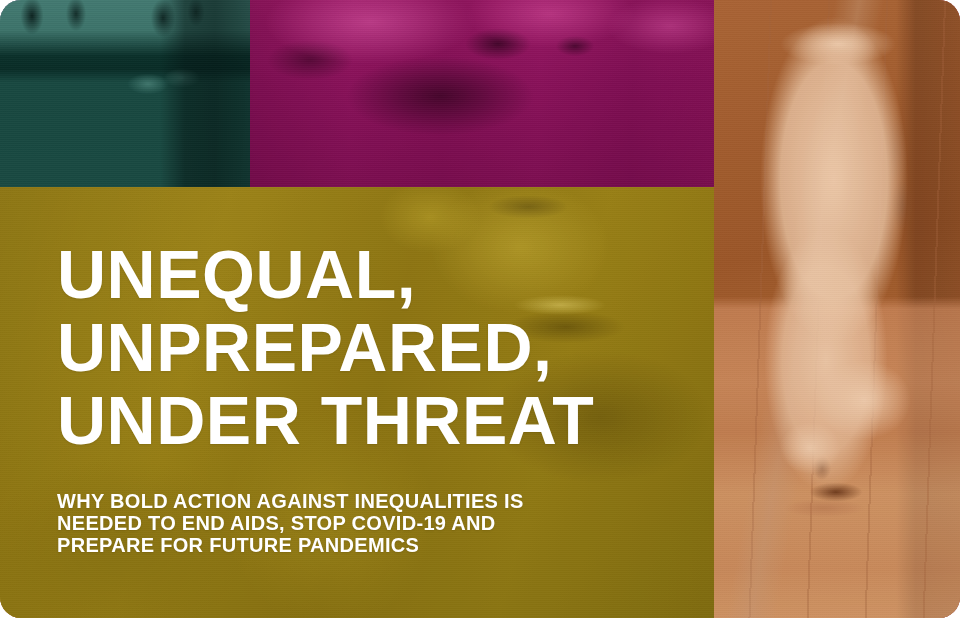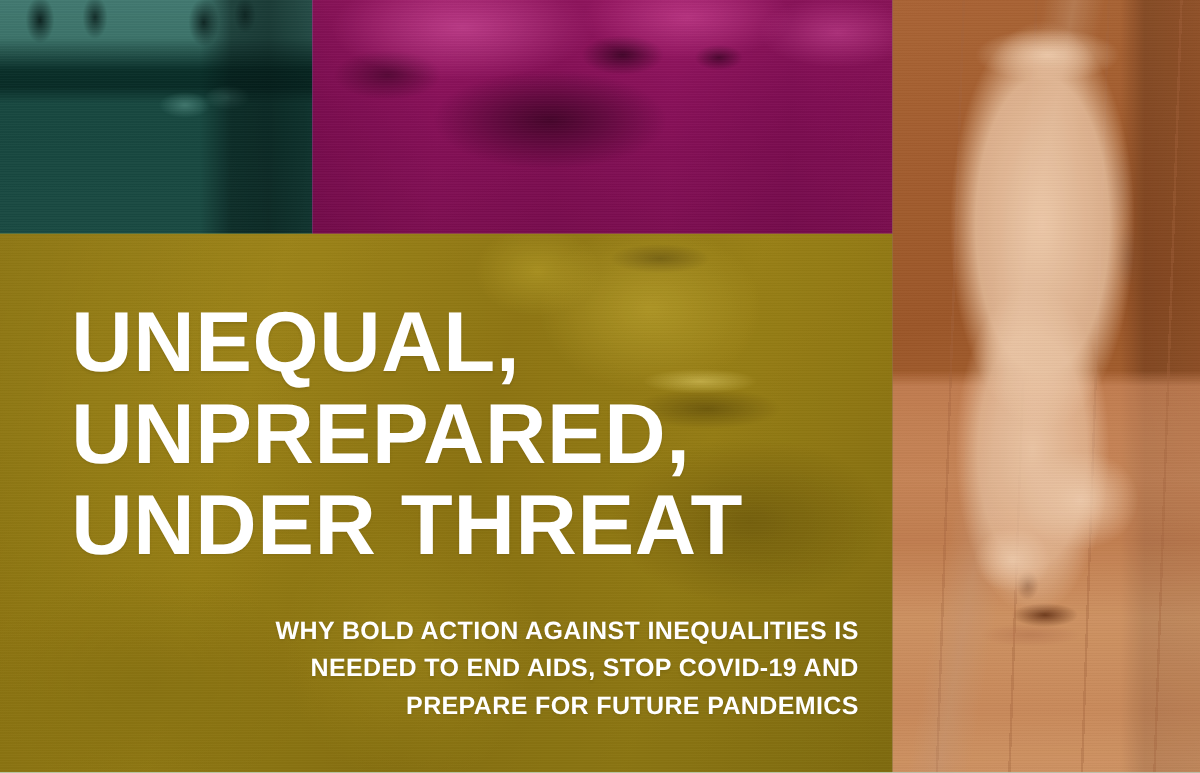--- a/index.html
+++ b/index.html
@@ -10,21 +10,22 @@
   }
   body {
     font-family: "Liberation Sans", sans-serif;
   }
 
   .cover {
     position: relative;
     width: 960px;
     height: 618px;
     overflow: hidden;
-    background: #0f766e;
+    background: #a21caf;
+    border-radius: 21px;
   }
 
   
   .panel {
     position: absolute;
     overflow: hidden;
   }
   .panel .photo {
     position: absolute;
     inset: 0;
@@ -233,25 +234,24 @@
     white-space: pre-line;
     text-shadow: 0 1px 2px rgba(70,58,8,.18);
   }
   .cover-subtitle {
     margin: 0;
     padding-top: 33px;
     color: #ffffff;
     font-family: "Liberation Sans", sans-serif;
     font-weight: bold;
     font-size: 20px;
-    line-height: 30px;
+    line-height: 22px;
     letter-spacing: 0.3px;
     white-space: pre-line;
     text-shadow: 0 1px 2px rgba(70,58,8,.18);
-    text-align: right;
   }
 </style>
 </head>
 <body>
 
 <div class="cover">
 
   <div class="panel" id="panel-teal">
     <div class="photo"></div>
     <div class="tint"></div>

